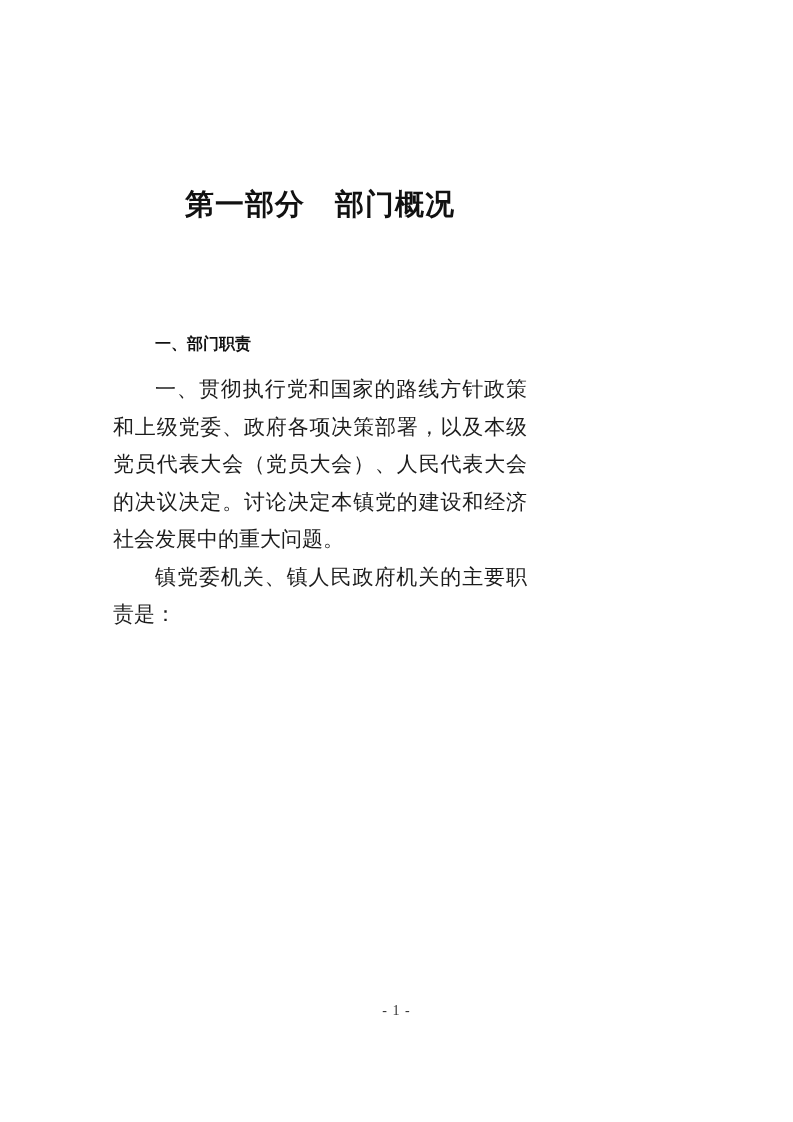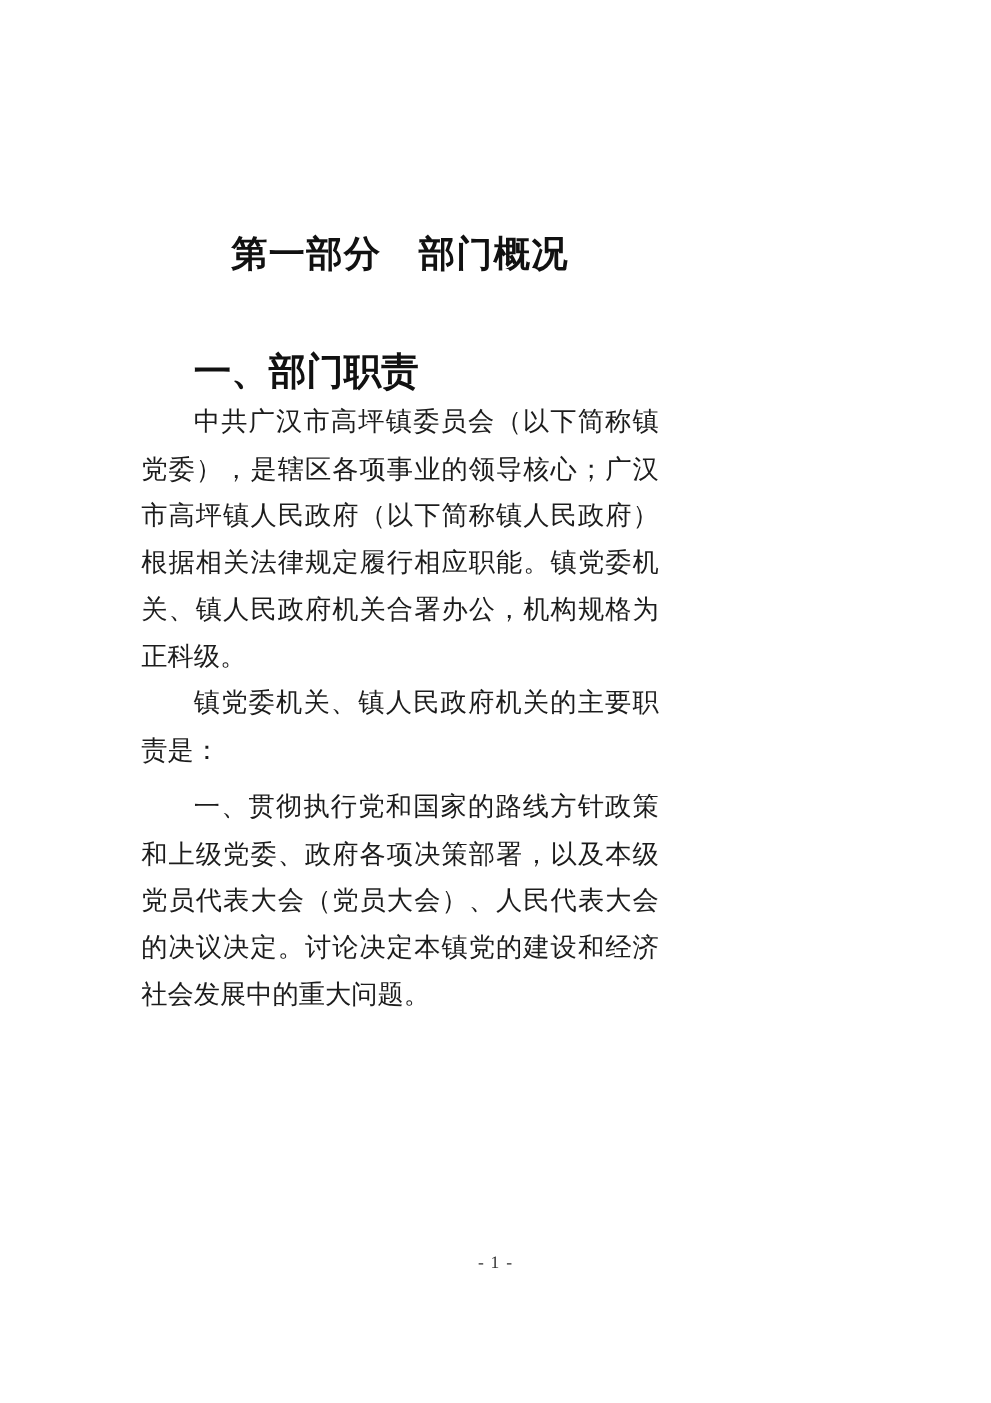--- a/index.html
+++ b/index.html
@@ -20,24 +20,24 @@
     margin: 0;
     font-family: "Liberation Sans", "DejaVu Sans", sans-serif;
     font-weight: bold;
     font-size: 29px;
     line-height: 36px;
     color: #111111;
     text-align: center;
     letter-spacing: 1px;
   }
   .section-heading {
-    margin: 59px 0 0 0;
-    font-family: Liberation Mono, monospace;
+    margin: 103px 0 0 0;
+    font-family: Liberation Sans, sans-serif;
     font-weight: bold;
-    font-size: 30px;
+    font-size: 16px;
     line-height: 38px;
     color: #111111;
     text-indent: 42px;
   }
   .body-para {
     margin: 0;
     font-family: "Liberation Serif", "DejaVu Serif", serif;
     font-size: 21px;
     line-height: 37.5px;
     color: #1c1c1c;
@@ -61,22 +61,21 @@
   }
 </style>
 </head>
 <body>
 
 <div class="page">
   <h1 class="doc-title">第一部分　部门概况</h1>
 
   <h2 class="section-heading">一、部门职责</h2>
 
-  <p class="body-para">中共广汉市高坪镇委员会（以下简称镇党委），是辖区各项事业的领导核心；广汉市高坪镇人民政府（以下简称镇人民政府）根据相关法律规定履行相应职能。镇党委机关、镇人民政府机关合署办公，机构规格为正科级。</p>
+
+  <p class="body-para spaced">一、贯彻执行党和国家的路线方针政策和上级党委、政府各项决策部署，以及本级党员代表大会（党员大会）、人民代表大会的决议决定。讨论决定本镇党的建设和经济社会发展中的重大问题。</p>
 
   <p class="body-para">镇党委机关、镇人民政府机关的主要职责是：</p>
-
-  <p class="body-para spaced">一、贯彻执行党和国家的路线方针政策和上级党委、政府各项决策部署，以及本级党员代表大会（党员大会）、人民代表大会的决议决定。讨论决定本镇党的建设和经济社会发展中的重大问题。</p>
 
 
 
   <div class="page-number">- 1 -</div>
 </div>
 
 </body></html>

